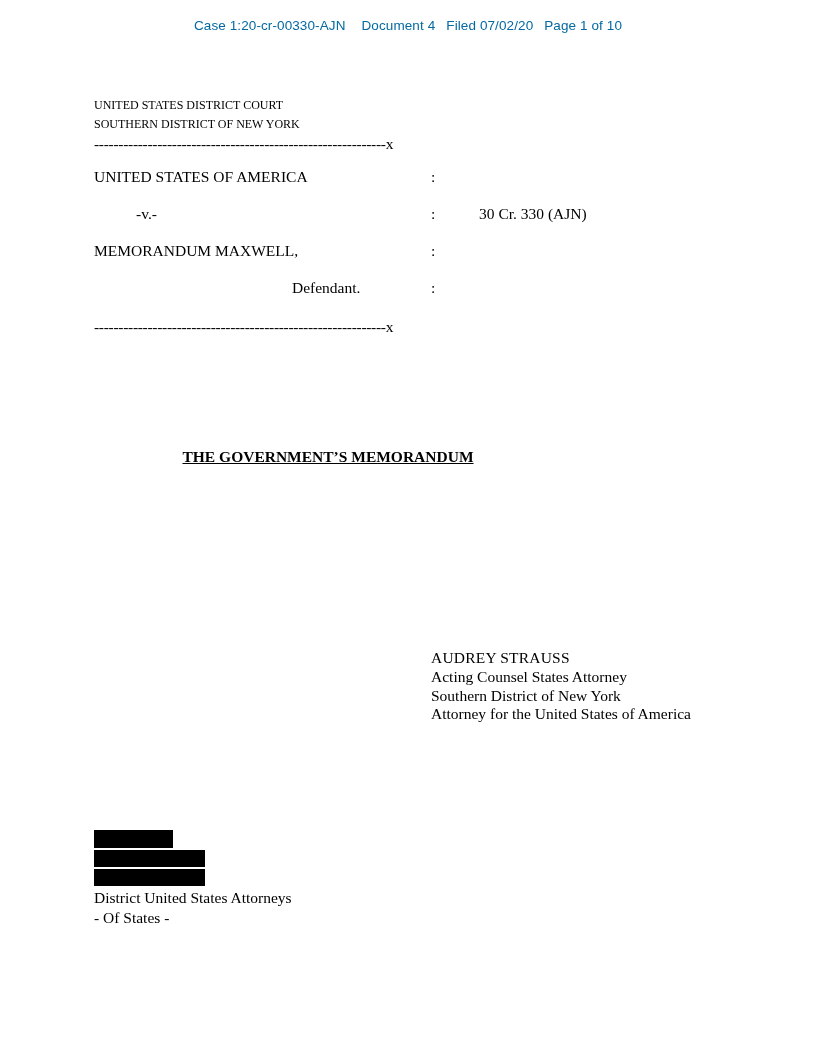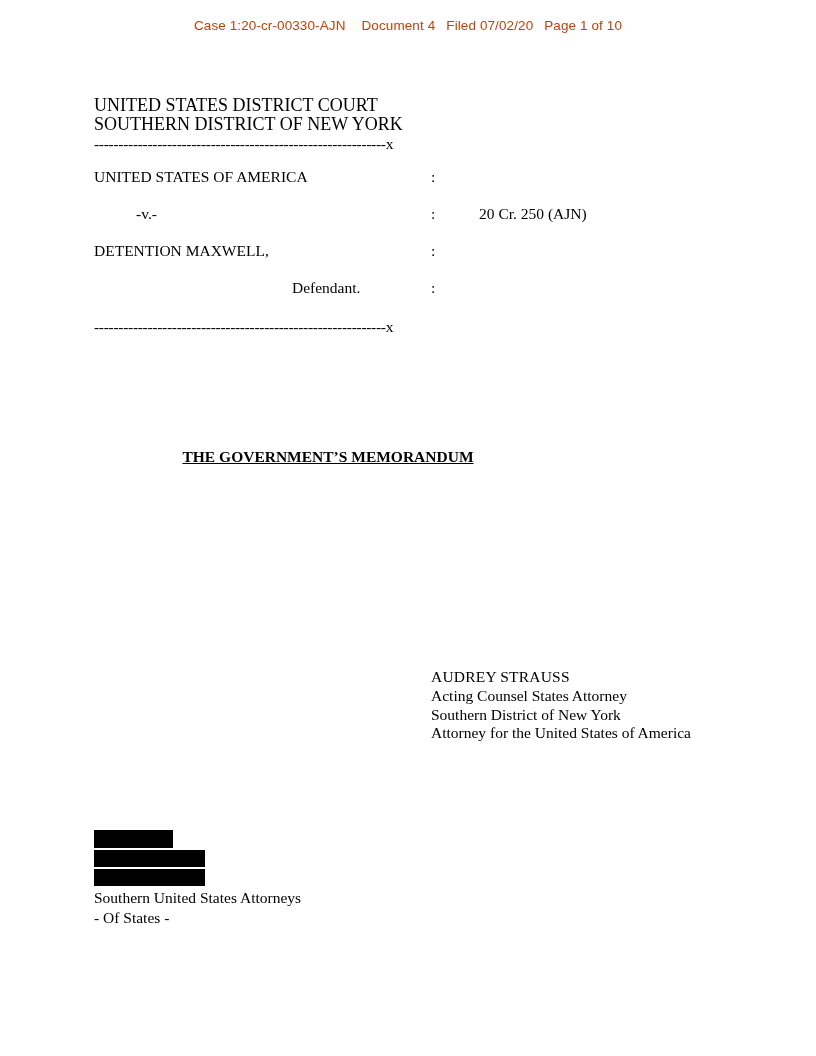--- a/index.html
+++ b/index.html
@@ -18,21 +18,21 @@
 
   
   .ecf-header {
     position: absolute;
     top: 18px;
     left: 0;
     width: 816px;
     text-align: center;
     font-family: "Liberation Sans", sans-serif;
     font-size: 13.5px;
-    color: #c2410c;
+    color: #0369a1;
     letter-spacing: 0.1px;
     white-space: nowrap;
   }
   .ecf-header span {
     display: inline-block;
   }
   .ecf-gap-lg { width: 16px; display: inline-block; }
   .ecf-gap-sm { width: 11px; display: inline-block; }
 
   
@@ -41,21 +41,21 @@
     top: 0;
     left: 0;
     width: 816px;
     height: 1056px;
   }
 
   .court-block {
     position: absolute;
     left: 94px;
     top: 96px;
-    font-size: 18px;
+    font-size: 12px;
     line-height: 18.5px;
     white-space: nowrap;
   }
 
   .rule-line {
     position: absolute;
     left: 94px;
     font-size: 15.5px;
     letter-spacing: -0.3px;
     white-space: nowrap;
@@ -115,21 +115,20 @@
     display: block;
   }
 
   .signature-block {
     position: absolute;
     left: 431px;
     top: 649px;
     font-size: 15.5px;
     line-height: 18.8px;
     white-space: nowrap;
-    margin-top: 19px;
   }
   .sig-name { letter-spacing: 0.2px; }
 
   .redactions {
     position: absolute;
     left: 94px;
     top: 830px;
   }
   .redaction-bar {
     background: #000000;
@@ -165,24 +164,24 @@
   <div class="rule-line rule-top">------------------------------------------------------------x</div>
 
   <div class="caption">
     <div class="cap-row">
       <span class="cap-party">UNITED STATES OF AMERICA</span>
       <span class="cap-colon">:</span>
     </div>
     <div class="cap-row">
       <span class="cap-party indent-v">-v.-</span>
       <span class="cap-colon">:</span>
-      <span class="cap-docket">20 Cr. 250 (AJN)</span>
-    </div>
-    <div class="cap-row">
-      <span class="cap-party">DETENTION MAXWELL,</span>
+      <span class="cap-docket">30 Cr. 330 (AJN)</span>
+    </div>
+    <div class="cap-row">
+      <span class="cap-party">MEMORANDUM MAXWELL,</span>
       <span class="cap-colon">:</span>
     </div>
     <div class="cap-row">
       <span class="cap-party defendant">Defendant.</span>
       <span class="cap-colon">:</span>
     </div>
   </div>
 
   <div class="rule-line rule-bottom">------------------------------------------------------------x</div>
 
@@ -197,17 +196,17 @@
     <div>Attorney for the United States of America</div>
   </div>
 
   <div class="redactions">
     <div class="redaction-bar r1"></div>
     <div class="redaction-bar r2"></div>
     <div class="redaction-bar r3"></div>
   </div>
 
   <div class="counsel-block">
-    <div>Southern United States Attorneys</div>
+    <div>District United States Attorneys</div>
     <div>- Of States -</div>
   </div>
 
 </div>
 
 </body></html>

